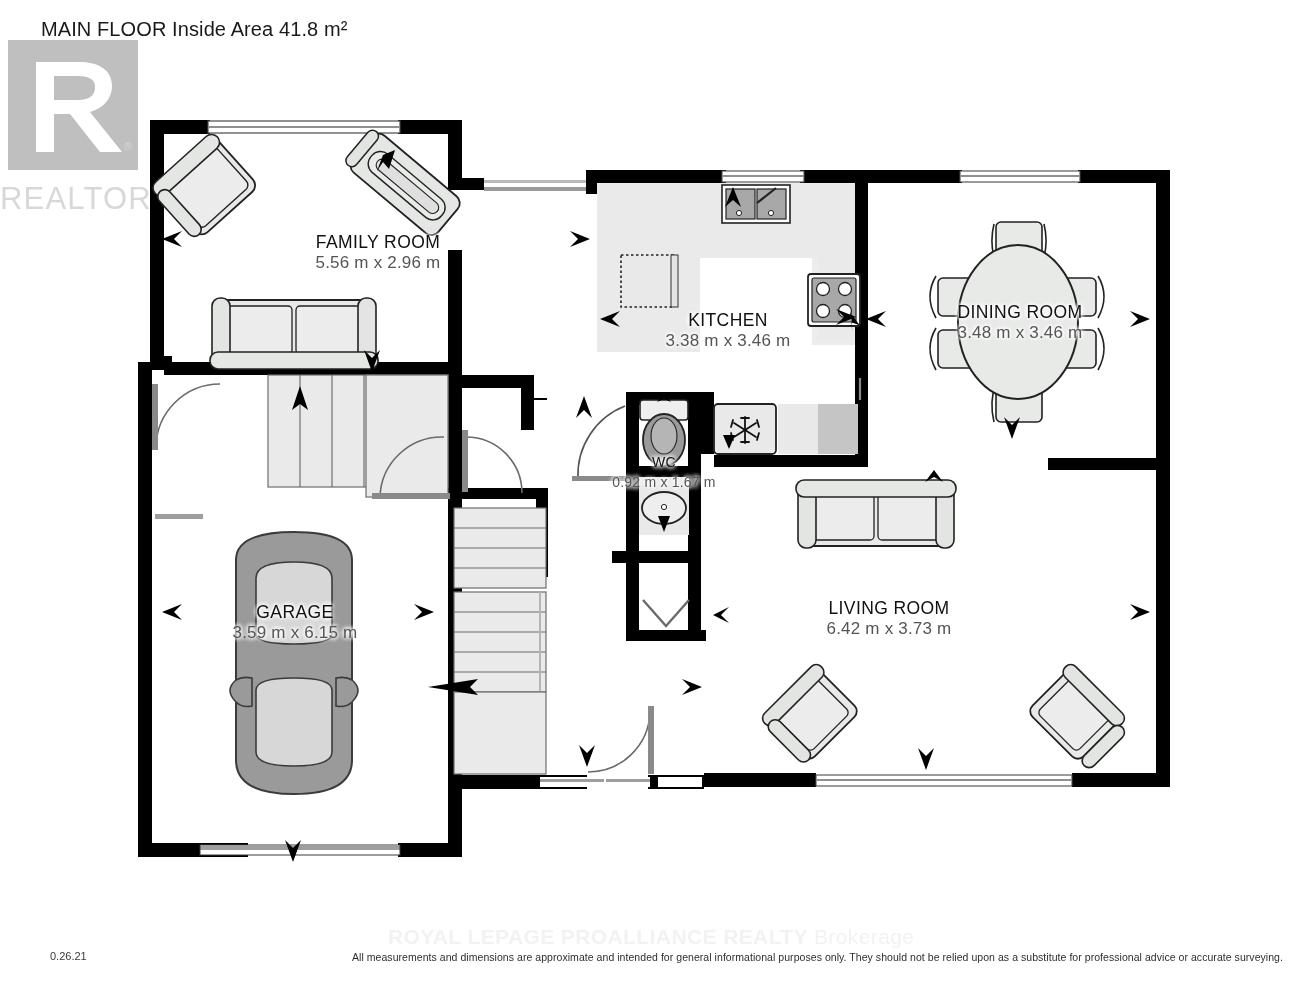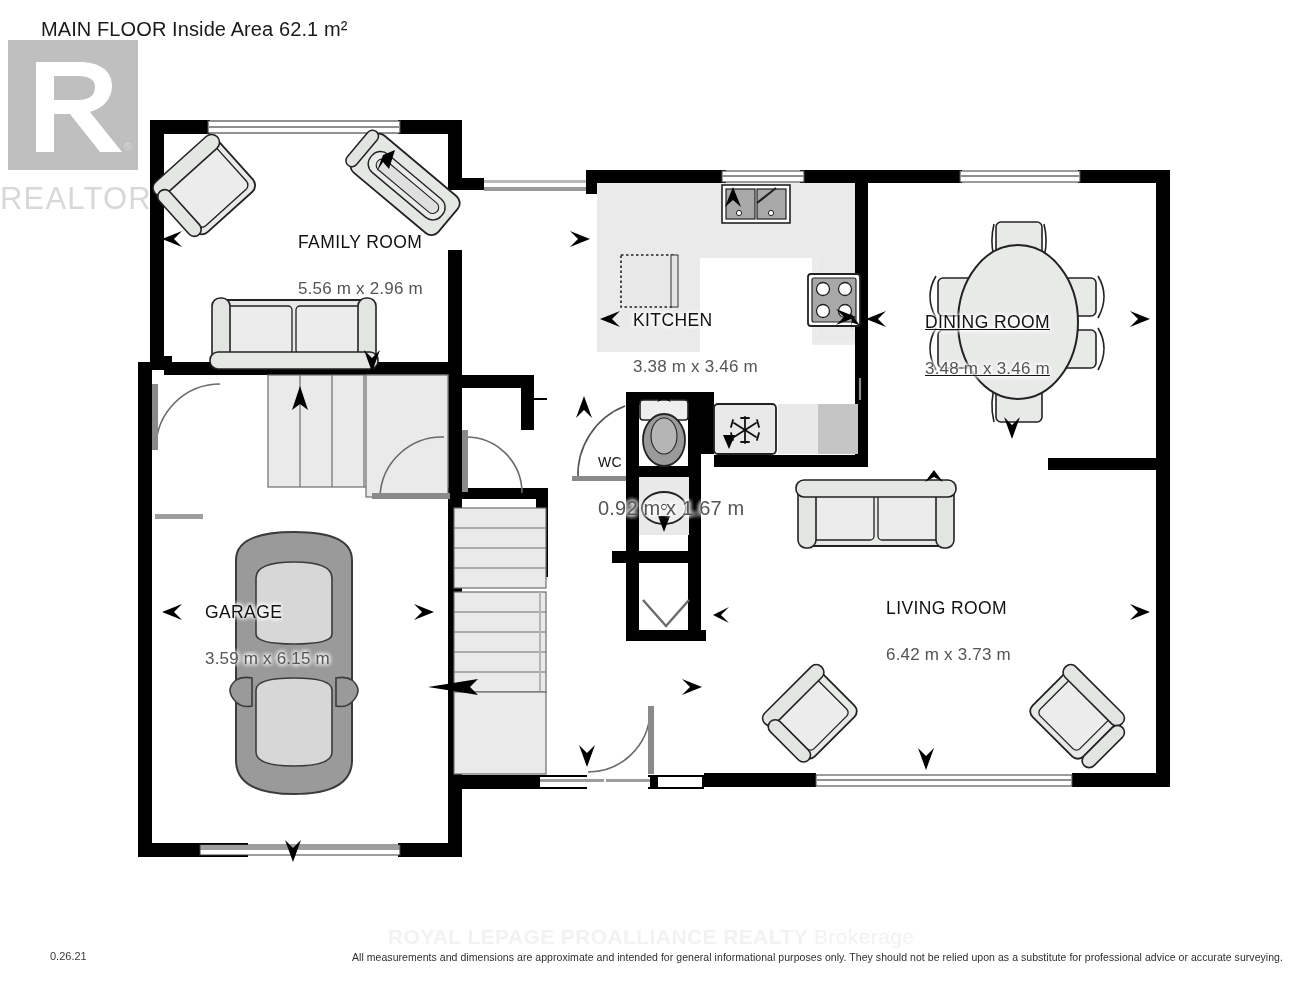--- a/index.html
+++ b/index.html
@@ -22,53 +22,52 @@
   .realtor-word{
     position:absolute;left:0;top:133px;width:150px;
     font-size:31px;letter-spacing:1.2px;color:#d8d8d8;font-weight:400;white-space:nowrap;margin-top:48px;
   }
   .reg-mark{position:absolute;left:124px;top:140px;font-size:11px;color:#d8d8d8;}
 
   
   #plan{position:absolute;left:0;top:0;}
 
   
-  .room-label{position:absolute;text-align:left;white-space:nowrap;pointer-events:none;}
+  .room-label{position:absolute;text-align:center;white-space:nowrap;pointer-events:none;}
   .room-label .rl-name{
     font-size:17.5px;color:#111;letter-spacing:.4px;line-height:20px;
     text-shadow:0 0 5px #fff,0 0 5px #fff,0 0 5px #fff,0 0 4px #fff;
   }
   .room-label .rl-dim{
     font-size:17px;color:#555;letter-spacing:.2px;line-height:21px;
     text-shadow:0 0 5px #fff,0 0 5px #fff,0 0 5px #fff,0 0 4px #fff;
-    margin-top:26px;
   }
   .room-label.small .rl-name{font-size:14px;}
-  .room-label.small .rl-dim{font-size:20px;}
+  .room-label.small .rl-dim{font-size:14px;}
 
   
   .footer-ver{
     position:absolute;left:38px;top:950px;font-size:11px;color:#3a3a3a;margin-left:12px;
   }
   .footer-disclaimer{
     position:absolute;left:352px;top:951px;font-size:10.5px;color:#2e2e2e;
     letter-spacing:.05px;white-space:nowrap;
   }
   .brokerage-mark{
     position:absolute;left:388px;top:925px;
     font-size:21px;font-weight:700;letter-spacing:.4px;color:#f2f2f2;white-space:nowrap;
   }
   .brokerage-mark .bk-light{font-weight:400;}
 </style>
 </head>
 <body>
 
 <div id="stage">
 
-  <div class="header-title">MAIN FLOOR Inside Area 62.1 m²</div>
+  <div class="header-title">MAIN FLOOR Inside Area 41.8 m²</div>
 
   <div class="realtor-mark">
     <svg width="130" height="130" viewBox="0 0 130 130">
       <rect x="0" y="0" width="130" height="130" fill="#bfbfbf"></rect>
       <path d="M28 22 L28 112 L46 112 L46 74 L62 74 L92 112 L114 112 L82 72
                C96 68 104 58 104 46 C104 31 92 22 72 22 Z
                M46 36 L70 36 C82 36 87 40 87 47 C87 55 82 60 70 60 L46 60 Z" fill="#ffffff"></path>
     </svg>
   </div>
   <div class="realtor-word">REALTOR</div>
@@ -410,37 +409,37 @@
   <div class="room-label" style="left:298px;top:232px;width:160px;">
     <div class="rl-name">FAMILY ROOM</div>
     <div class="rl-dim">5.56 m x 2.96 m</div>
   </div>
 
   <div class="room-label" style="left:633px;top:310px;width:190px;">
     <div class="rl-name">KITCHEN</div>
     <div class="rl-dim">3.38 m x 3.46 m</div>
   </div>
 
-  <div class="room-label" style="left:925px;top:312px;width:190px;text-decoration:underline;">
+  <div class="room-label" style="left:925px;top:302px;width:190px;">
     <div class="rl-name">DINING ROOM</div>
     <div class="rl-dim">3.48 m x 3.46 m</div>
   </div>
 
   <div class="room-label small" style="left:598px;top:452px;width:132px;">
     <div class="rl-name">WC</div>
     <div class="rl-dim">0.92 m x 1.67 m</div>
   </div>
 
   <div class="room-label" style="left:205px;top:602px;width:180px;">
     <div class="rl-name">GARAGE</div>
     <div class="rl-dim">3.59 m x 6.15 m</div>
   </div>
 
 
-  <div class="room-label" style="left:886px;top:598px;width:190px;">
+  <div class="room-label" style="left:794px;top:598px;width:190px;">
     <div class="rl-name">LIVING ROOM</div>
     <div class="rl-dim">6.42 m x 3.73 m</div>
   </div>
 
   <div class="brokerage-mark">
     <span>ROYAL LEPAGE PROALLIANCE REALTY</span>
     <span class="bk-light">Brokerage</span>
   </div>
   <div class="footer-ver">0.26.21</div>
   <div class="footer-disclaimer">All measurements and dimensions are approximate and intended for general informational purposes only. They should not be relied upon as a substitute for professional advice or accurate surveying.</div>

